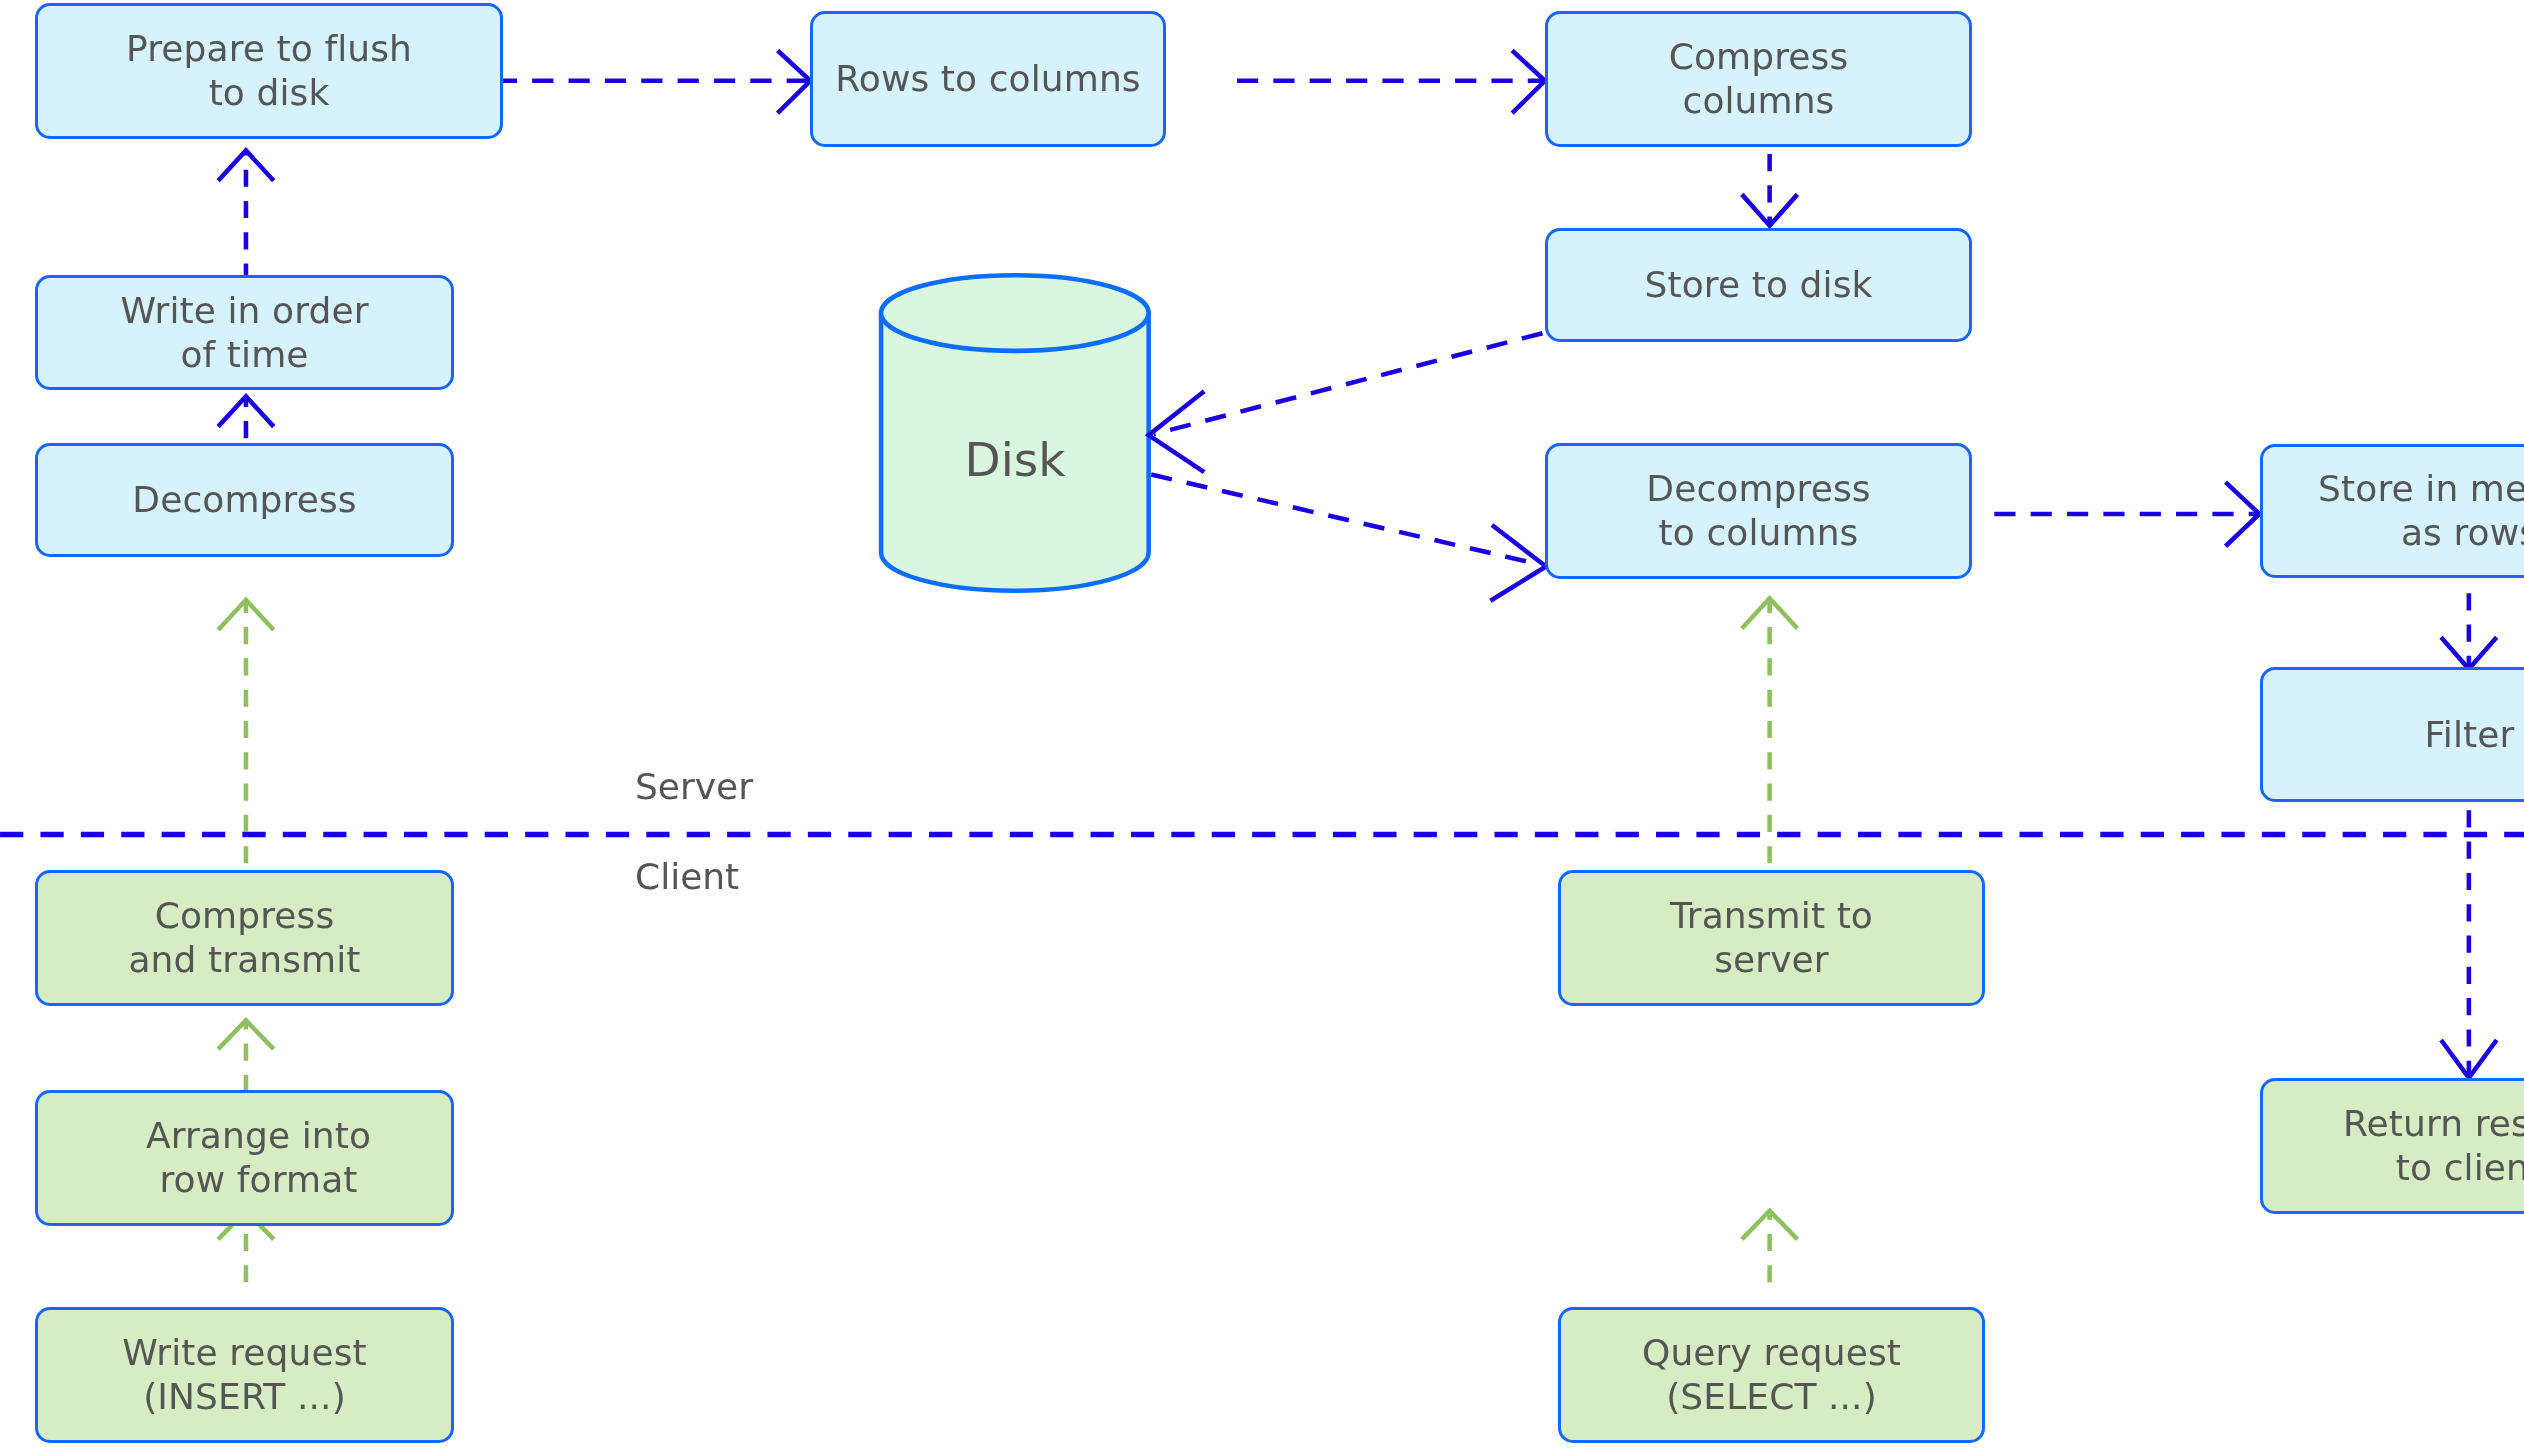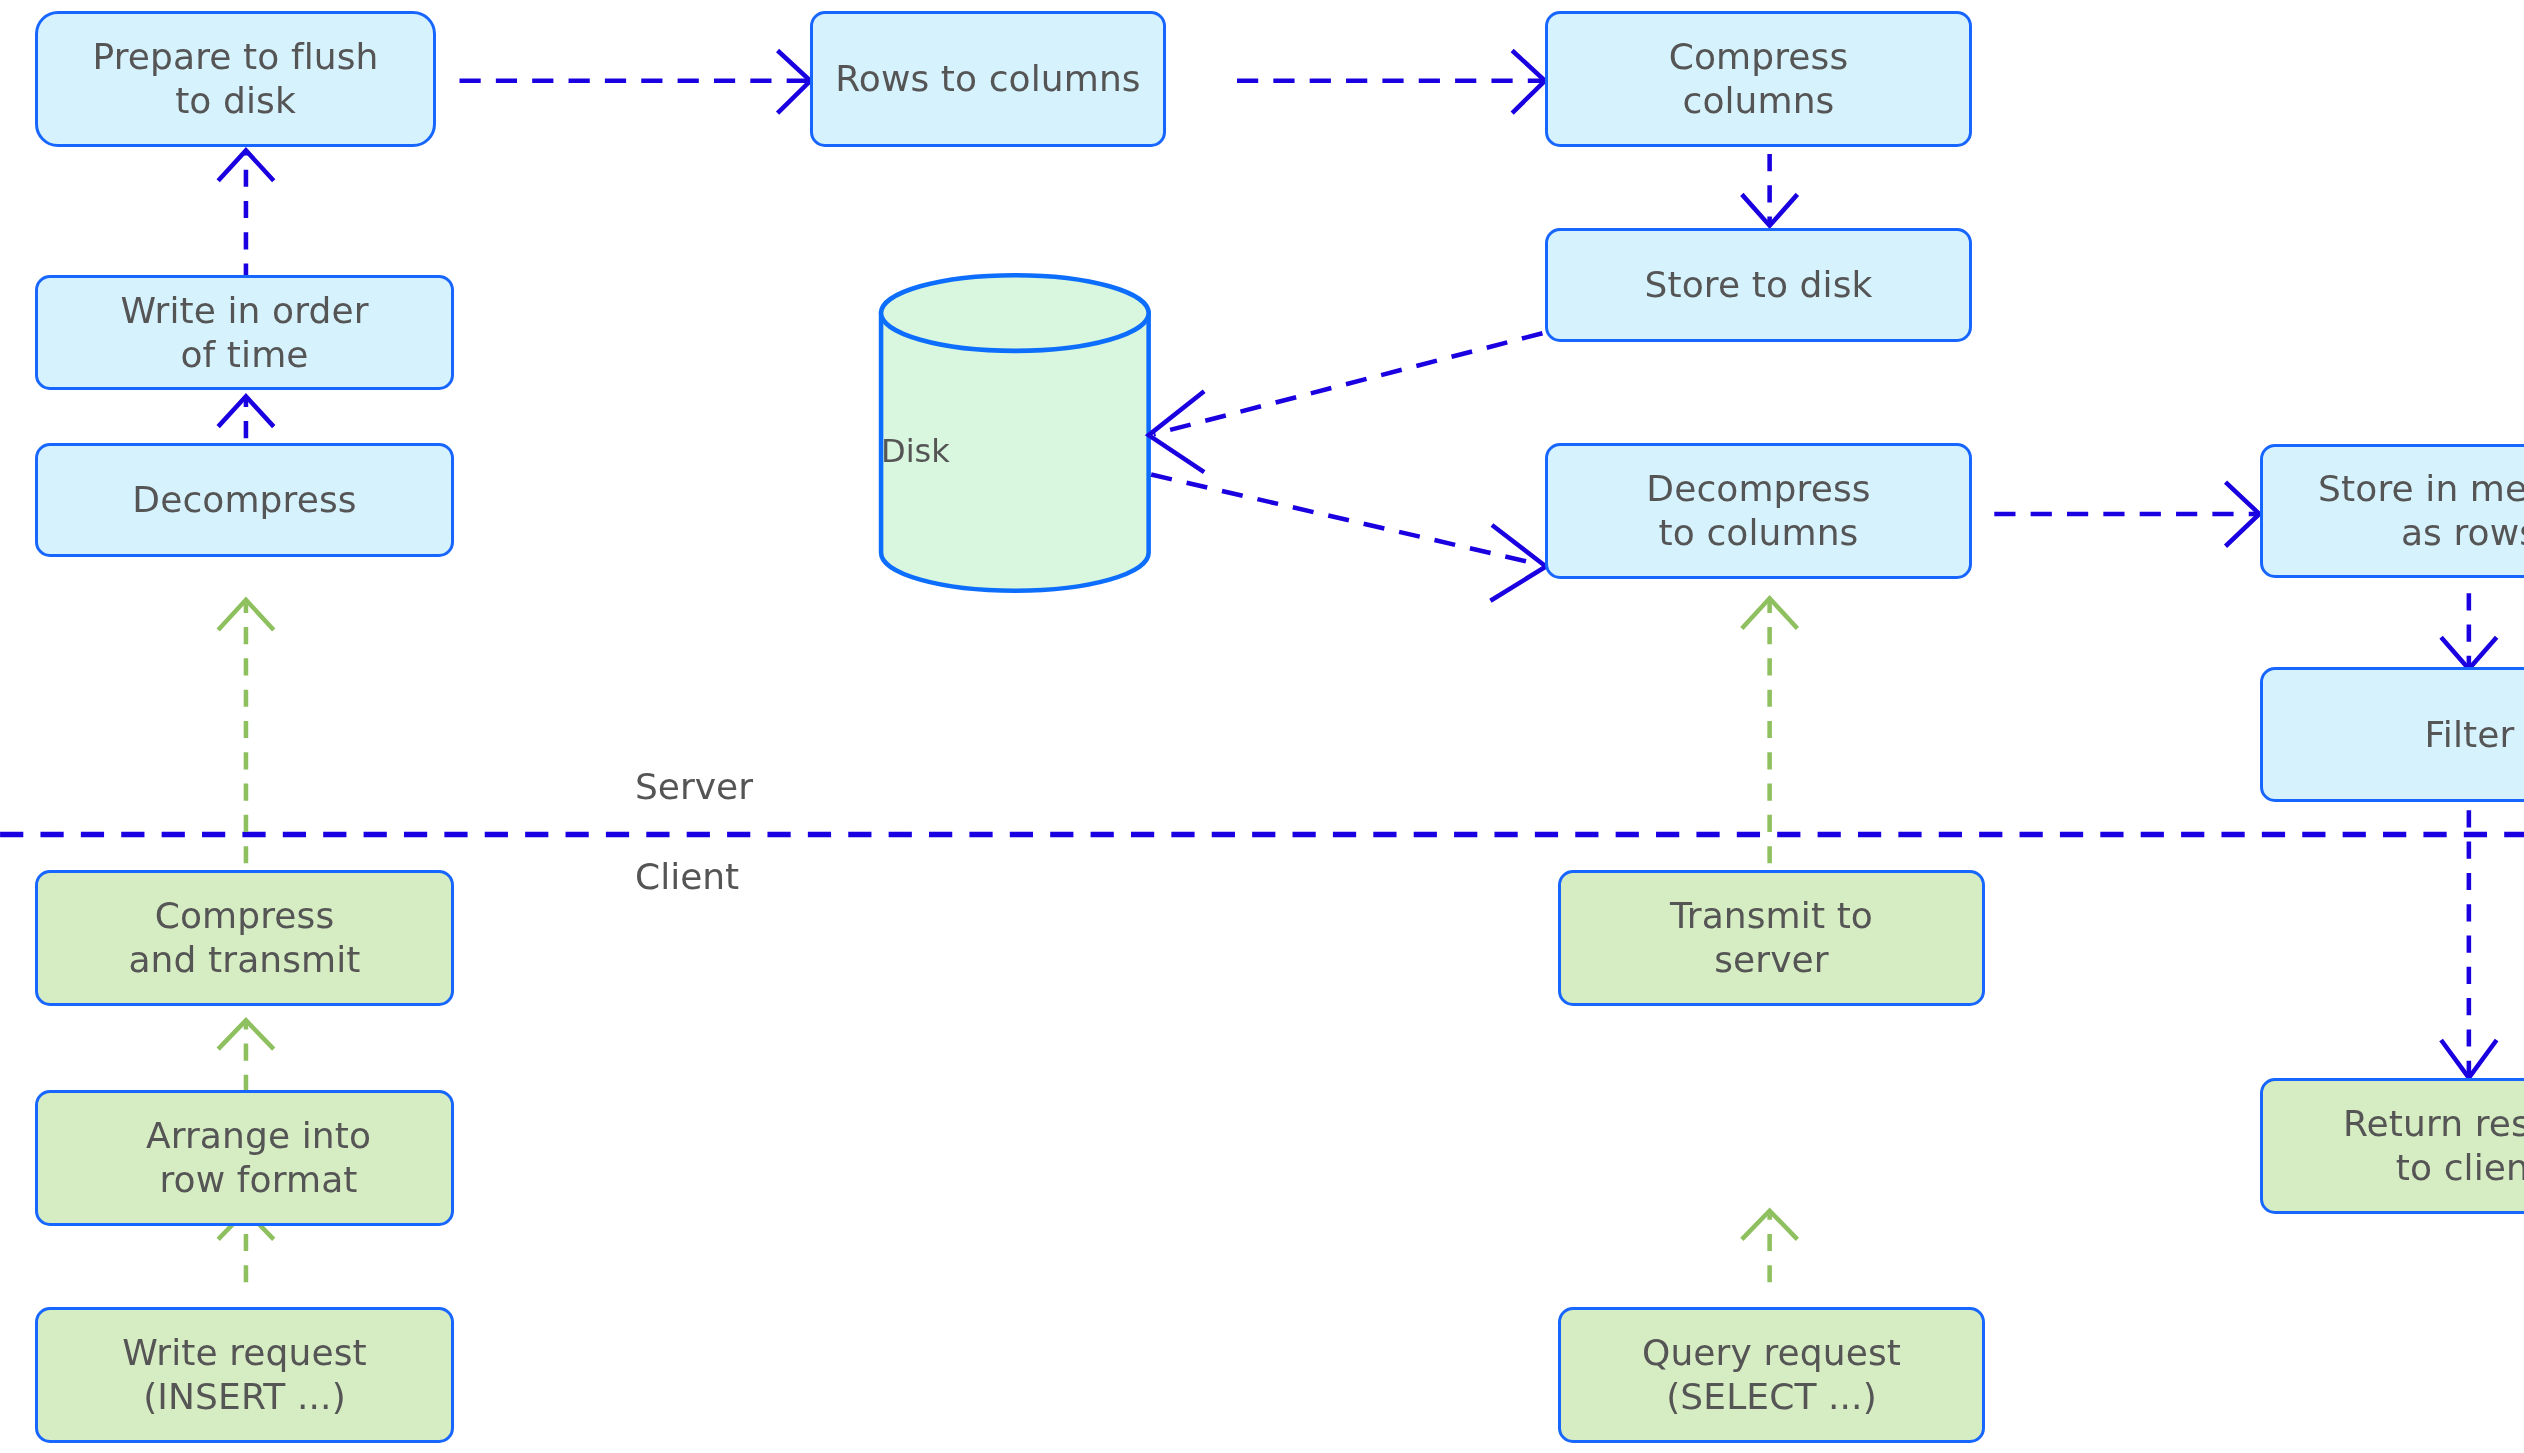--- a/index.html
+++ b/index.html
@@ -48,23 +48,23 @@
   .boundary-label {
     position: absolute;
     color: #555555;
     font-size: 36px;
     font-family: "DejaVu Sans", sans-serif;
     white-space: nowrap;
   }
   .disk-label {
     position: absolute;
     color: #555555;
-    font-size: 32px;
-    font-family: "DejaVu Sans", sans-serif;
-    text-align: left;
+    font-size: 47px;
+    font-family: "DejaVu Sans", sans-serif;
+    text-align: center;
     white-space: nowrap;
   }
 </style>
 </head>
 <body>
 
 <div id="stage">
 
   <svg id="edge-layer" viewBox="0 0 5314 2878">
 
@@ -145,21 +145,21 @@
       <polyline points="4835,1262 4890,1325 4945,1262" fill="none" stroke="#1a00e0" stroke-width="9"></polyline>
     </g>
 
     <g>
       <line x1="4890" y1="1605" x2="4890" y2="2130" stroke="#1a00e0" stroke-width="9" stroke-dasharray="34,28"></line>
       <polyline points="4835,2060 4890,2135 4945,2060" fill="none" stroke="#1a00e0" stroke-width="9"></polyline>
     </g>
 
   </svg>
 
-  <div class="node blue" style="left:35px;  top:11px;   width:401px; height:136px;border-radius:23px;">Prepare to flush
+  <div class="node blue" style="left:35px;  top:3px;   width:468px; height:136px;">Prepare to flush
 to disk</div>
 
   <div class="node blue" style="left:35px;  top:230px;  width:419px; height:115px;margin-top:45px;">Write in order
 of time</div>
 
   <div class="node blue" style="left:35px;  top:443px;  width:419px; height:114px;">Decompress</div>
 
   <div class="node blue" style="left:810px; top:11px;  width:356px; height:136px;">Rows to columns</div>
 
   <div class="node blue" style="left:1545px; top:11px;  width:427px; height:136px;">Compress

